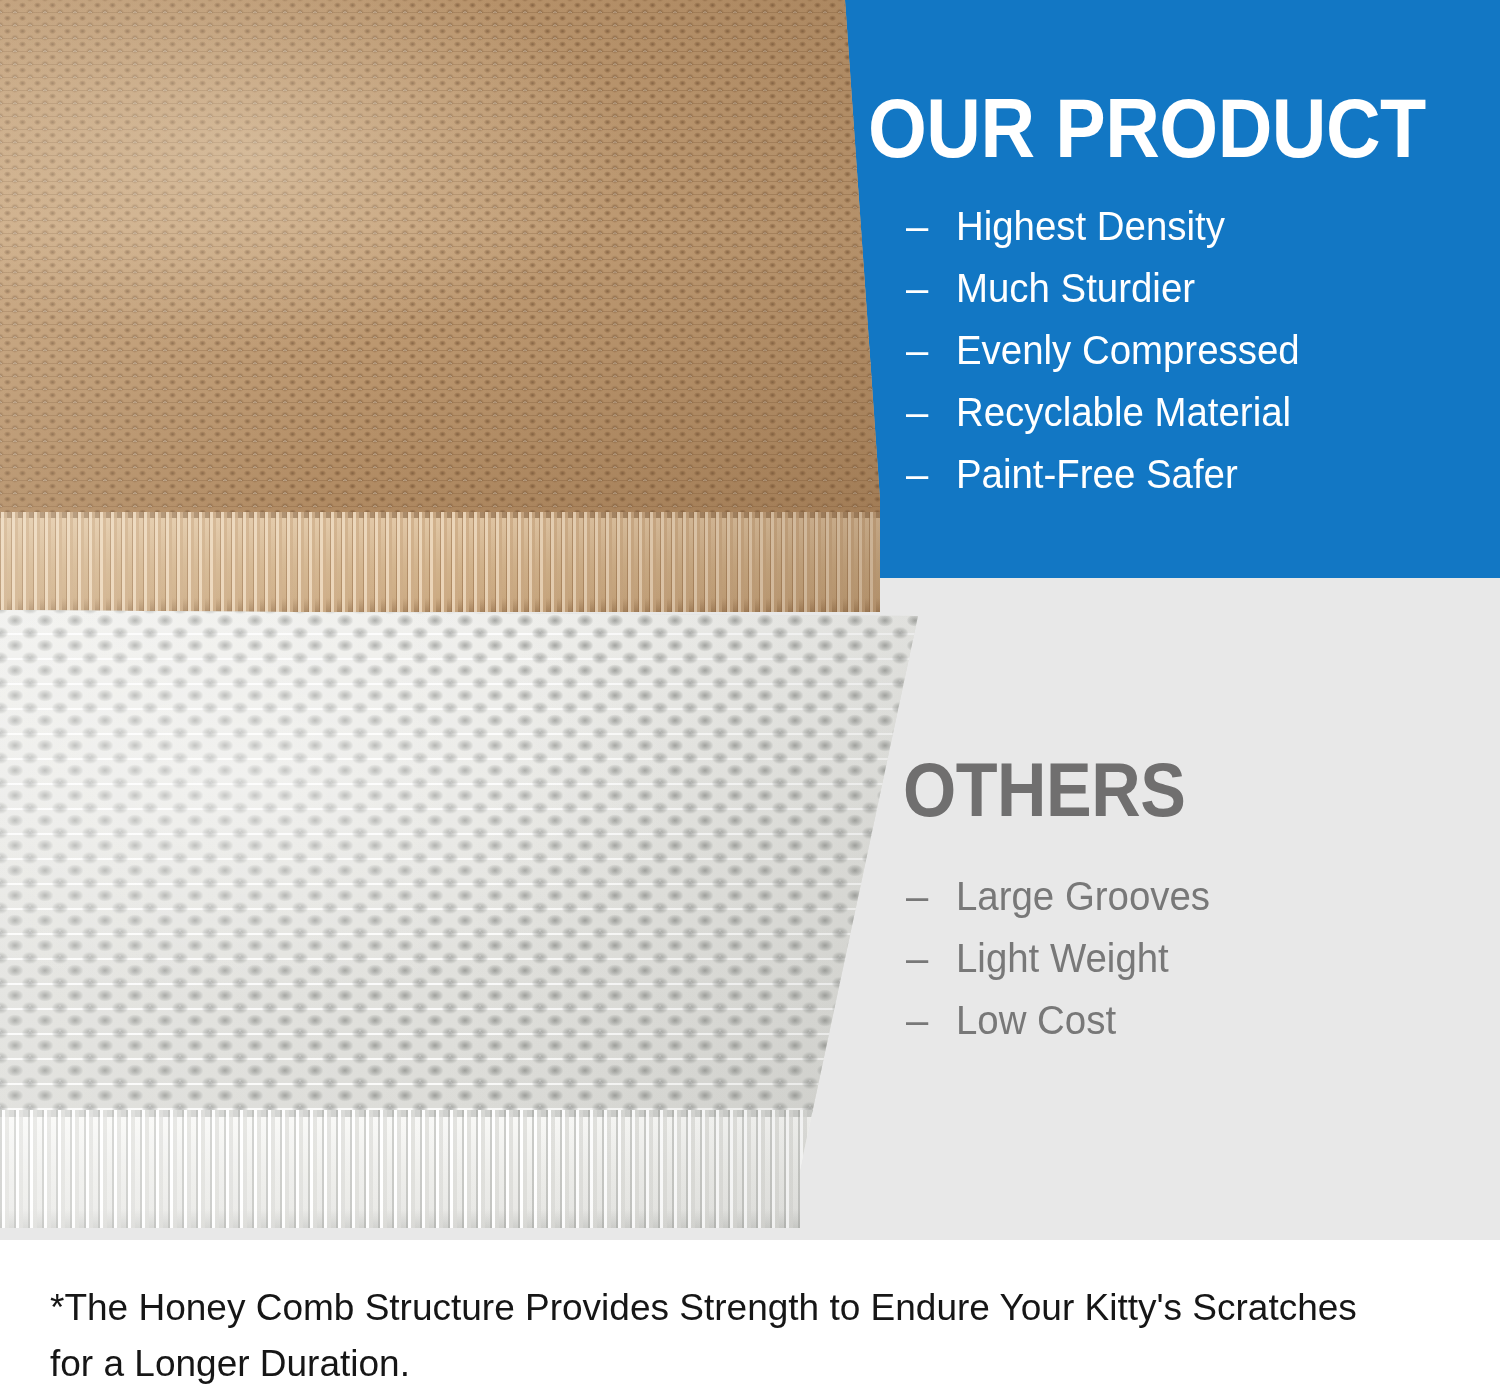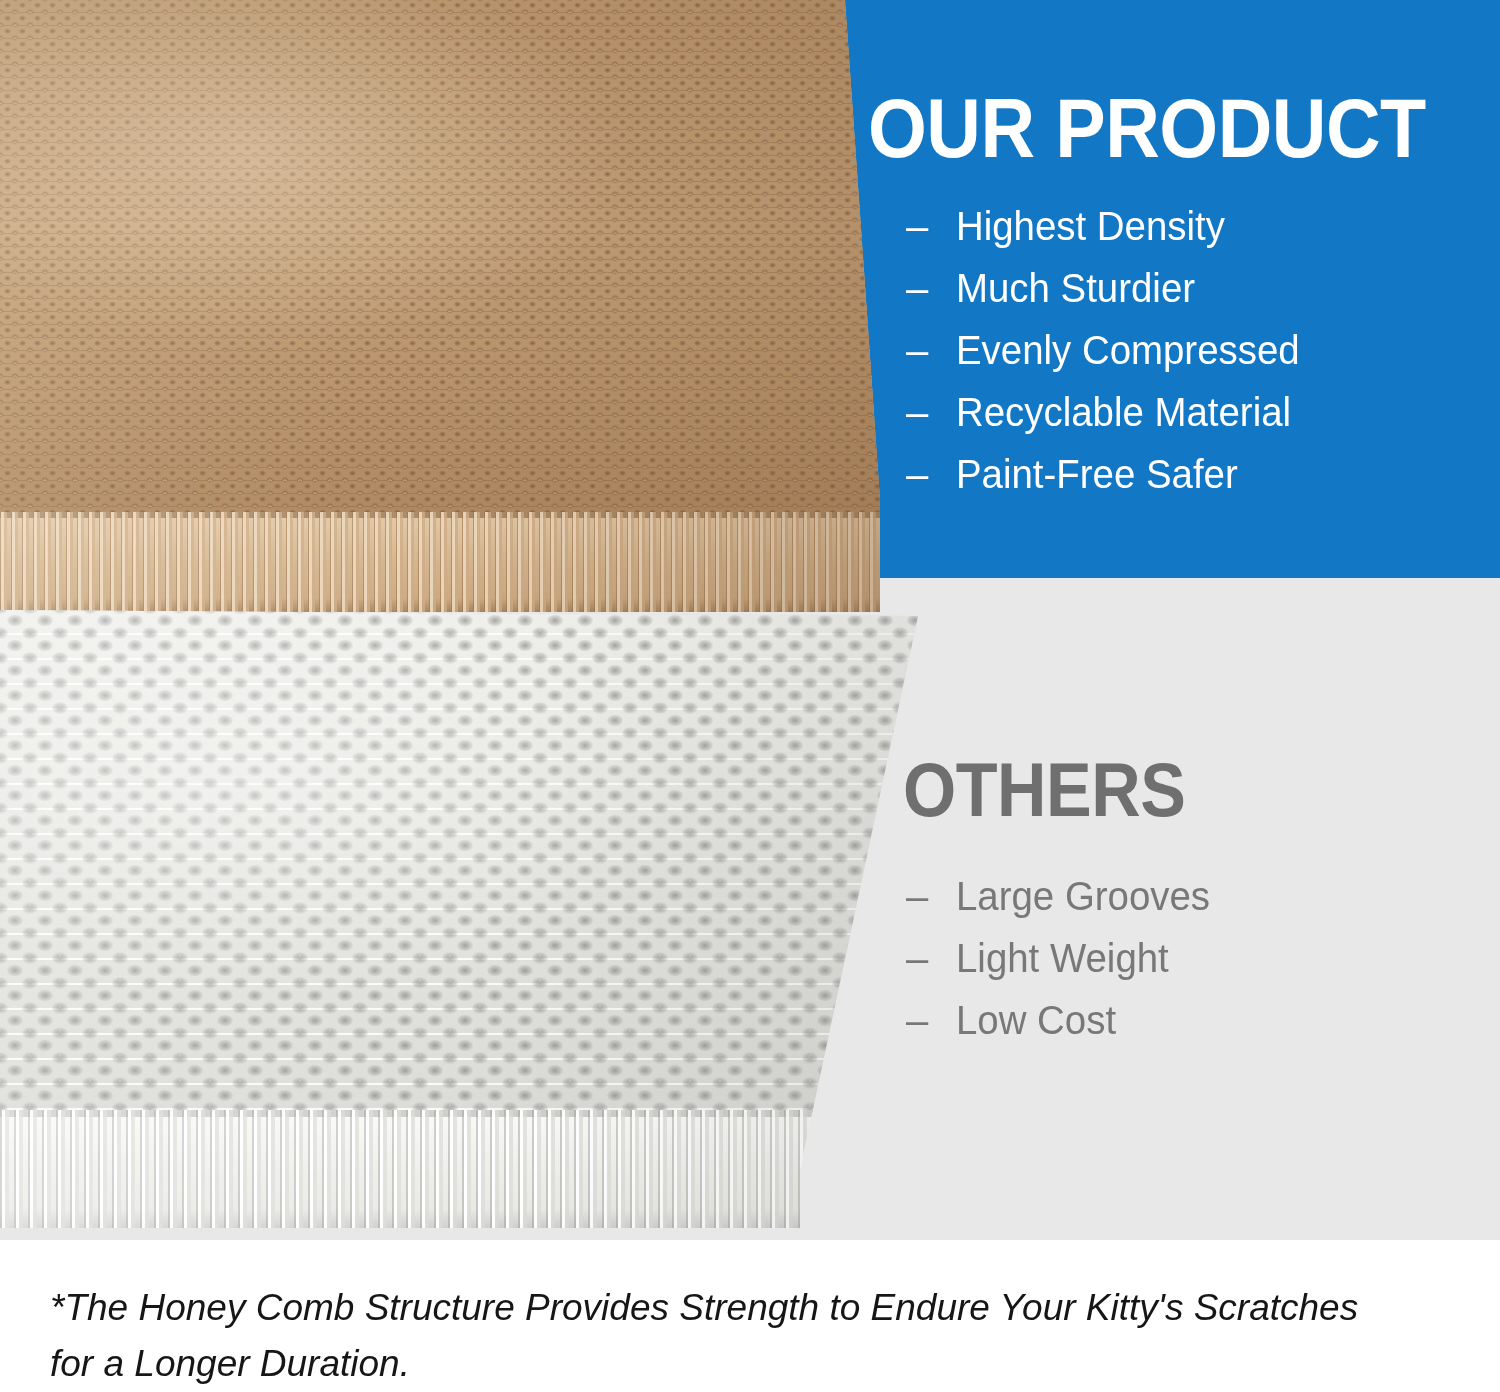--- a/index.html
+++ b/index.html
@@ -106,21 +106,21 @@
   .bullets-others{left:906px;top:876px;}
   .bullet-row{display:flex;align-items:baseline;white-space:nowrap;}
   .bullets-product .bullet-row{height:62px;}
   .bullets-others .bullet-row{height:62px;}
   .dash{display:inline-block;width:50px;flex:0 0 50px;font-size:40px;line-height:1;}
   .btext{font-size:40px;line-height:1;transform:scaleX(.96);transform-origin:left center;}
   .bullets-product .dash,.bullets-product .btext{color:#FFFFFF;}
   .bullets-others .dash,.bullets-others .btext{color:#787878;}
 
   .caption{position:absolute;left:50px;top:1280px;width:1320px;
-      font-size:37px;line-height:56px;color:#161616;font-style:italic;}
+      font-size:37px;line-height:56px;color:#161616;}
 </style>
 </head>
 <body>
 
 <div id="stage">
 
   <div class="panel-upper"></div>
   <div class="panel-lower"></div>
   <div class="caption-strip"></div>
 

